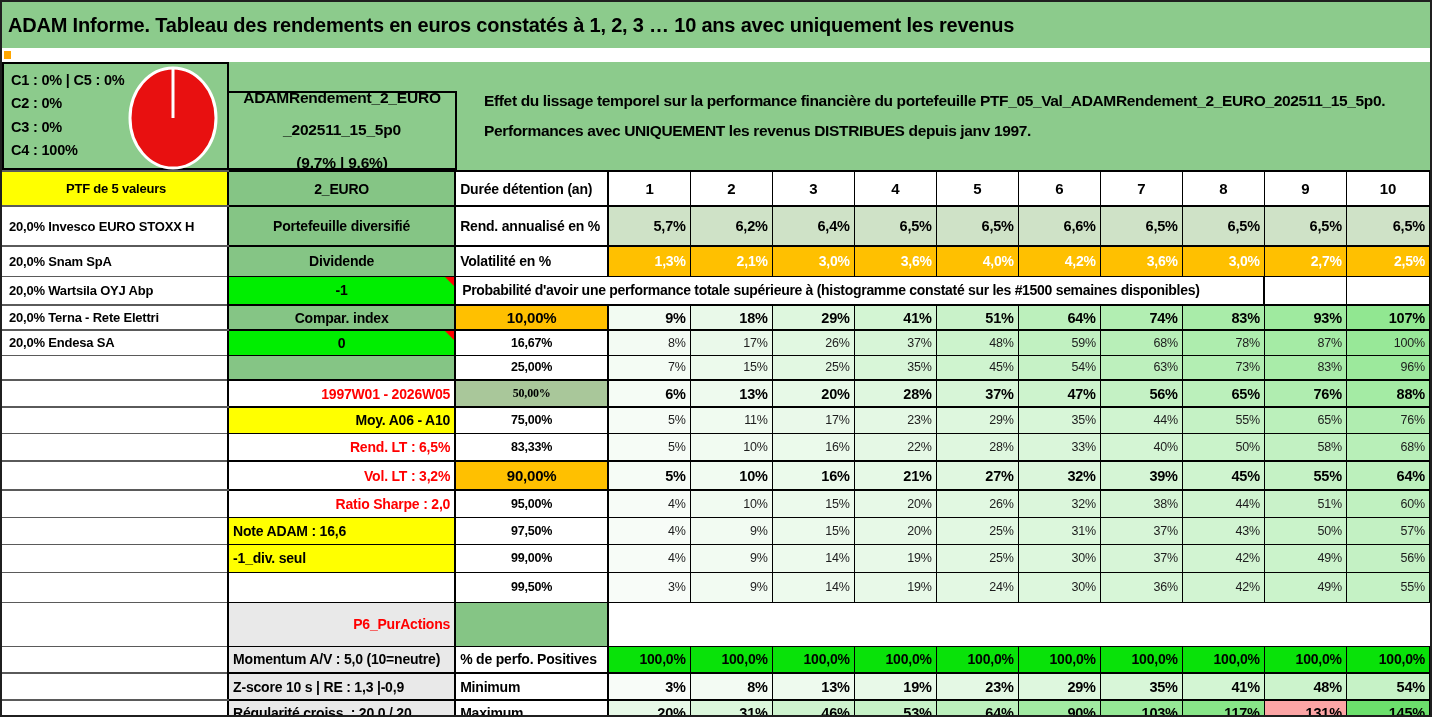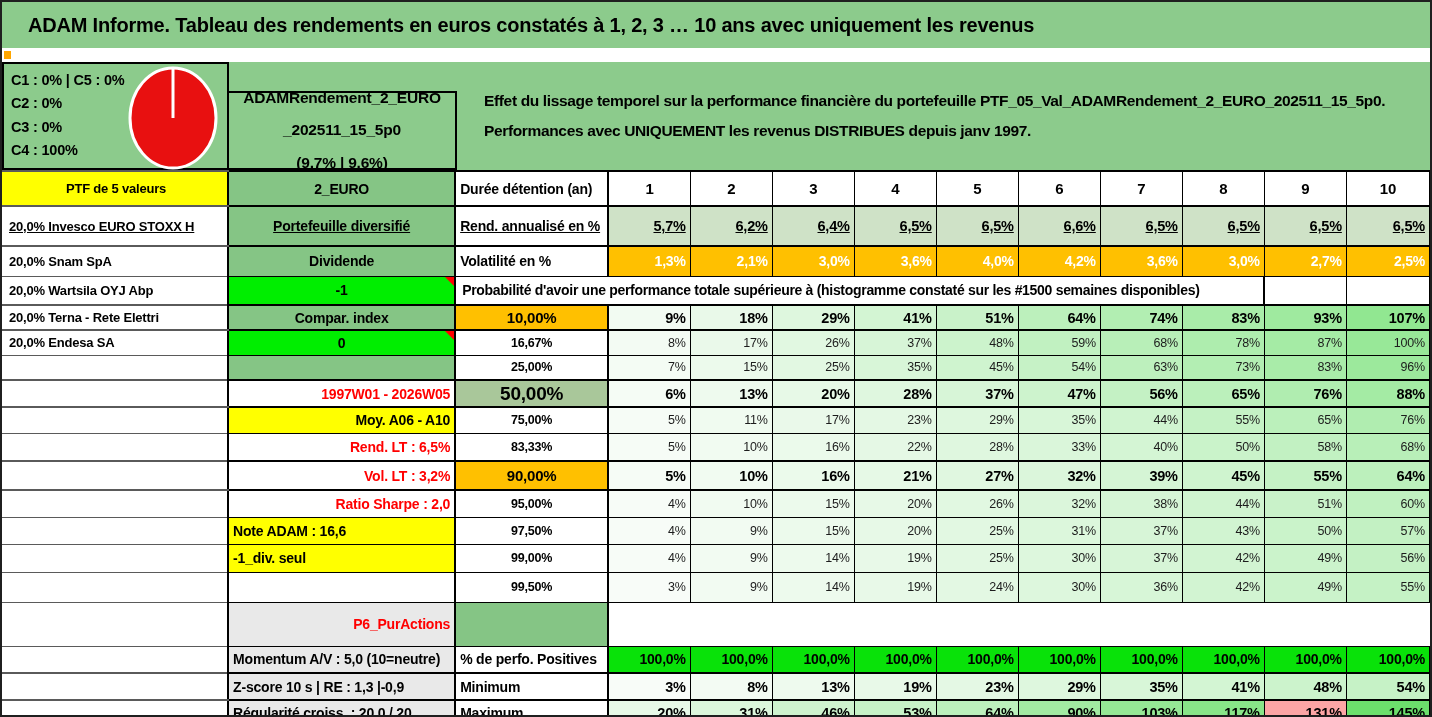--- a/index.html
+++ b/index.html
@@ -4,21 +4,21 @@
 <style>
   html,body{margin:0;padding:0;background:#fff;}
   *{box-sizing:border-box;}
   .sheet{
     width:1432px;height:717px;margin:0 auto;position:relative;
     border:2px solid #1f1f1f;background:#fff;overflow:hidden;
     font-family:"Liberation Sans",sans-serif;letter-spacing:-0.2px;color:#000;
   }
   
   .title-bar{height:46px;background:#8ccb8c;display:flex;align-items:center;
-    padding-left:26px;font-size:20px;font-weight:bold;}
+    padding-left:6px;font-size:20px;font-weight:bold;}
   .gap-row{height:14px;background:#fff;position:relative;}
   .gap-marker{position:absolute;left:2px;top:3px;width:7px;height:8px;background:#ffa600;}
   .header-block{height:108px;background:#8ccb8c;display:flex;}
   .wcell{width:227px;border:2px solid #000;position:relative;
     padding:5px 0 0 7px;font-size:14.5px;font-weight:bold;line-height:1.62;}
   .pie-wrap{position:absolute;right:6px;top:1px;}
   .pcell{width:228px;border:2px solid #000;border-left:none;display:flex;flex-direction:column;
     justify-content:center;align-items:center;font-size:15.5px;font-weight:bold;line-height:2.1;text-align:center;margin-top:29px;}
   .dcell{flex:1;display:flex;flex-direction:column;justify-content:center;
     padding-left:27px;font-size:15.5px;font-weight:bold;line-height:1.95;letter-spacing:-0.35px;}
@@ -27,21 +27,21 @@
   td{border:1px solid #000;vertical-align:middle;padding:0 4px;white-space:nowrap;
      overflow:hidden;font-size:13px;height:100%;}
   td.ca{border-color:#5a5a5a;border-left:none;padding-left:7px;font-weight:bold;font-size:13px;background:#fff;}
   td.cb{border-left:2px solid #000;border-right:2px solid #000;font-weight:bold;font-size:14px;position:relative;background:#fff;}
   td.cc{border-right:2px solid #000;background:#fff;}
   td.nb{border:none;background:#fff;}
   tr.thick td{border-top-width:2px;border-bottom-width:2px;}
   tr.last td{border-bottom-width:3px;}
   .al{text-align:left;} .ar{text-align:right;} .ac{text-align:center;}
   .bold{font-weight:bold;}
-  .fs12{font-size:12.5px;} .fs14{font-size:14px;} .fs15{font-size:15px;} .fs16{font-size:19px;}
+  .fs12{font-size:12.5px;} .fs14{font-size:14px;} .fs15{font-size:15px;} .fs16{font-size:12px;font-family:Liberation Serif, serif;}
   .bg-yellow{background:#ffff00 !important;}
   .bg-green{background:#85c585 !important;}
   .bg-bright{background:#00ee00 !important;}
   .bg-orange{background:#ffc000 !important;}
   .bg-sage{background:#a9c79a !important;}
   .bg-gray{background:#e9e9e9 !important;}
   .red-text{color:#ff0000;}
   .c-rend{background:#cfe2c7;font-weight:bold;font-size:14.5px;text-align:right;}
   .c-vol{background:#ffc000;color:#fff;font-weight:bold;font-size:14px;text-align:right;}
   .c-pos{background:#09e209;font-weight:bold;font-size:14px;text-align:right;}
@@ -116,21 +116,21 @@
           <td class="year-h">2</td>
           <td class="year-h">3</td>
           <td class="year-h">4</td>
           <td class="year-h">5</td>
           <td class="year-h">6</td>
           <td class="year-h">7</td>
           <td class="year-h">8</td>
           <td class="year-h">9</td>
           <td class="year-h">10</td>
         </tr>
-        <tr class="thick " style="height: 40px; text-decoration: underline;">
+        <tr class="thick " style="height: 40px;">
           <td class="ca al ">20,0% Invesco EURO STOXX H</td>
           <td class="cb bg-green ac">Portefeuille diversifié</td>
           <td class="cc bold al fs14">Rend. annualisé en %</td>
           <td class="c-rend">5,7%</td>
           <td class="c-rend">6,2%</td>
           <td class="c-rend">6,4%</td>
           <td class="c-rend">6,5%</td>
           <td class="c-rend">6,5%</td>
           <td class="c-rend">6,6%</td>
           <td class="c-rend">6,5%</td>

